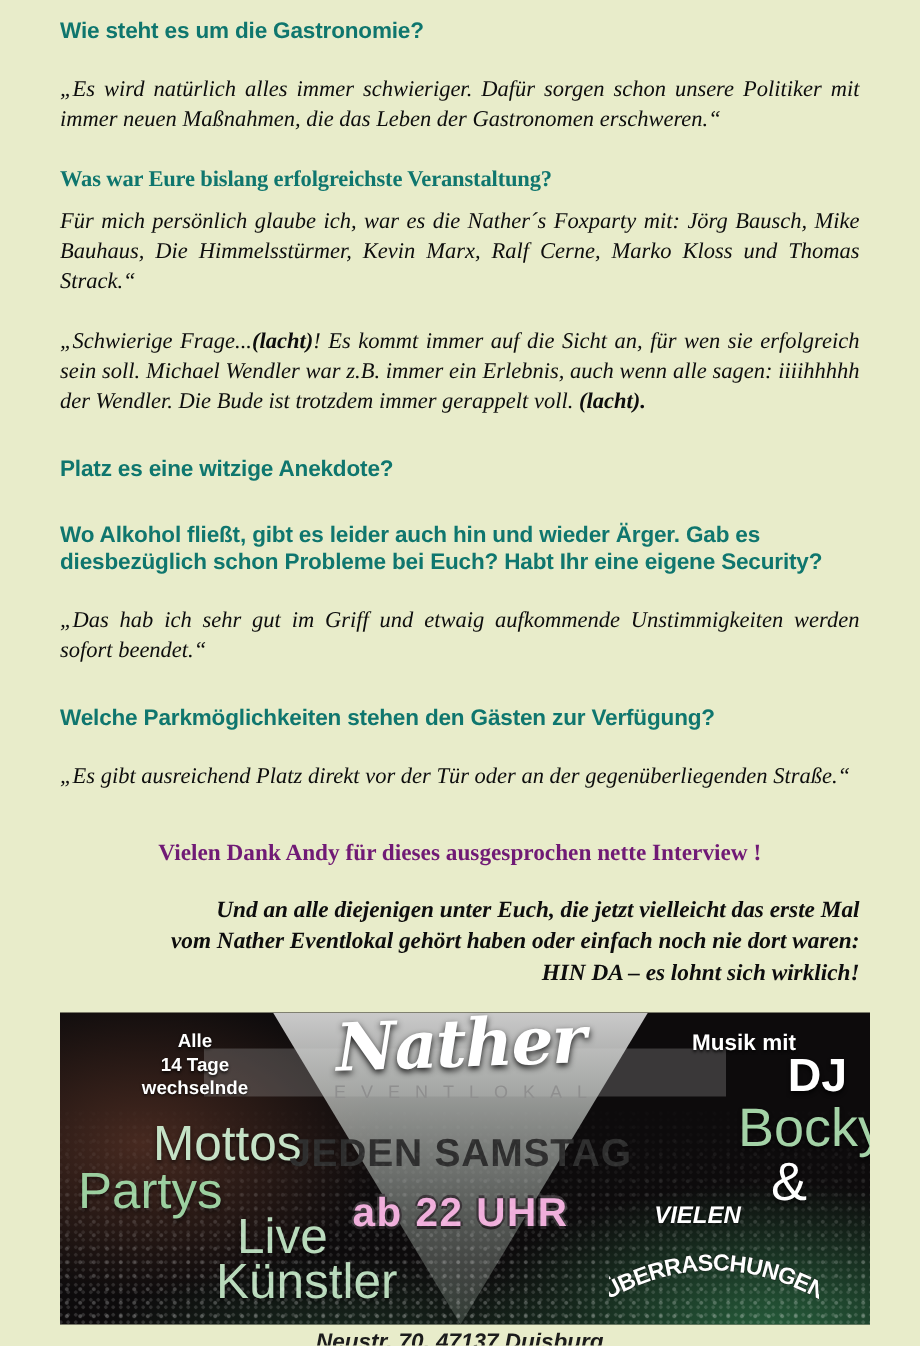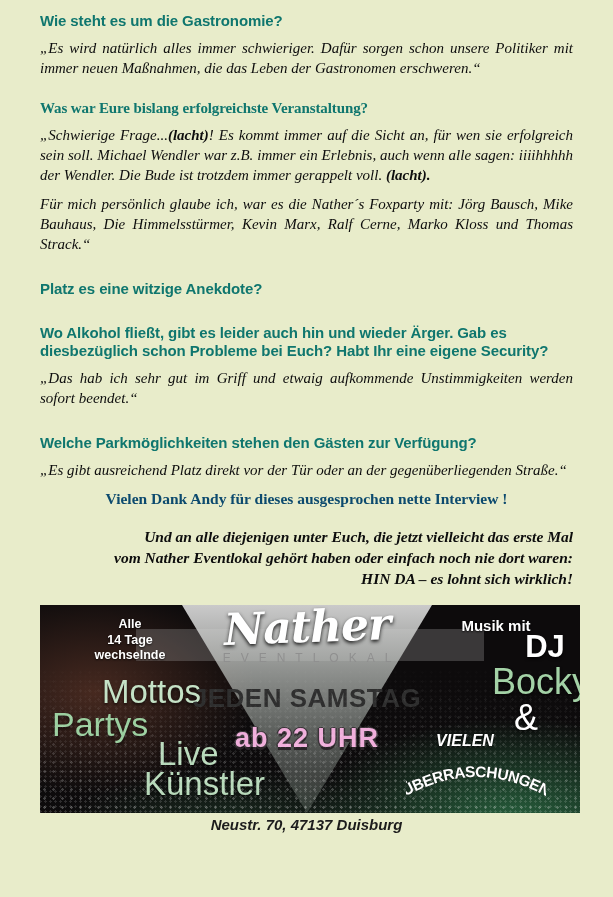--- a/index.html
+++ b/index.html
@@ -22,32 +22,32 @@
     color:#0f766e;
     letter-spacing:-0.1px;
   }
   .answer{
     font-family:"Liberation Serif",serif;
     font-style:italic;
     font-size:15px;
     line-height:20px;
     color:#0d0d0d;
     text-align:justify;
-    margin-top:8px;
+    margin-top:20px;
   }
   .answer .b{font-weight:bold;}
   .mt-q{margin-top:26px;}
   .mt-q2{margin-top:21px;font-family:Liberation Serif, serif;}
   .mt-a2b{margin-top:9px;}
   .thanks{
-    margin-top:10px;
+    margin-top:32px;
     font-family:"Liberation Serif",serif;
     font-weight:bold;
     font-size:15.5px;
-    color:#0c4a6e;
+    color:#701a75;
     text-align:center;
   }
   .closing{
     margin-top:18px;
     font-family:"Liberation Serif",serif;
     font-weight:bold;
     font-style:italic;
     font-size:15.5px;
     line-height:21px;
     color:#0d0d0d;
@@ -162,22 +162,22 @@
 </style>
 </head>
 <body>
 
 <div class="page">
 
   <div class="question">Wie steht es um die Gastronomie?</div>
   <div class="answer">„Es wird natürlich alles immer schwieriger. Dafür sorgen schon unsere Politiker mit immer neuen Maßnahmen, die das Leben der Gastronomen erschweren.“</div>
 
   <div class="question mt-q2">Was war Eure bislang erfolgreichste Veranstaltung?</div>
+  <div class="answer mt-a2b">Für mich persönlich glaube ich, war es die Nather´s Foxparty mit: Jörg Bausch, Mike Bauhaus, Die Himmelsstürmer, Kevin Marx, Ralf Cerne, Marko Kloss und Thomas Strack.“</div>
   <div class="answer"><span>„Schwierige Frage...</span><span class="b">(lacht)</span><span>! Es kommt immer auf die Sicht an, für wen sie erfolgreich sein soll. Michael Wendler war z.B. immer ein Erlebnis, auch wenn alle sagen: iiiihhhhh der Wendler. Die Bude ist trotzdem immer gerappelt voll. </span><span class="b">(lacht).</span></div>
-  <div class="answer mt-a2b">Für mich persönlich glaube ich, war es die Nather´s Foxparty mit: Jörg Bausch, Mike Bauhaus, Die Himmelsstürmer, Kevin Marx, Ralf Cerne, Marko Kloss und Thomas Strack.“</div>
 
   <div class="question mt-q">Platz es eine witzige Anekdote?</div>
 
   <div class="question mt-q">Wo Alkohol fließt, gibt es leider auch hin und wieder Ärger. Gab es diesbezüglich schon Probleme bei Euch? Habt Ihr eine eigene Security?</div>
   <div class="answer">„Das hab ich sehr gut im Griff und etwaig aufkommende Unstimmigkeiten werden sofort beendet.“</div>
 
   <div class="question mt-q">Welche Parkmöglichkeiten stehen den Gästen zur Verfügung?</div>
   <div class="answer">„Es gibt ausreichend Platz direkt vor der Tür oder an der gegenüberliegenden Straße.“</div>
 
   <div class="thanks">Vielen Dank Andy für dieses ausgesprochen nette Interview !</div>

